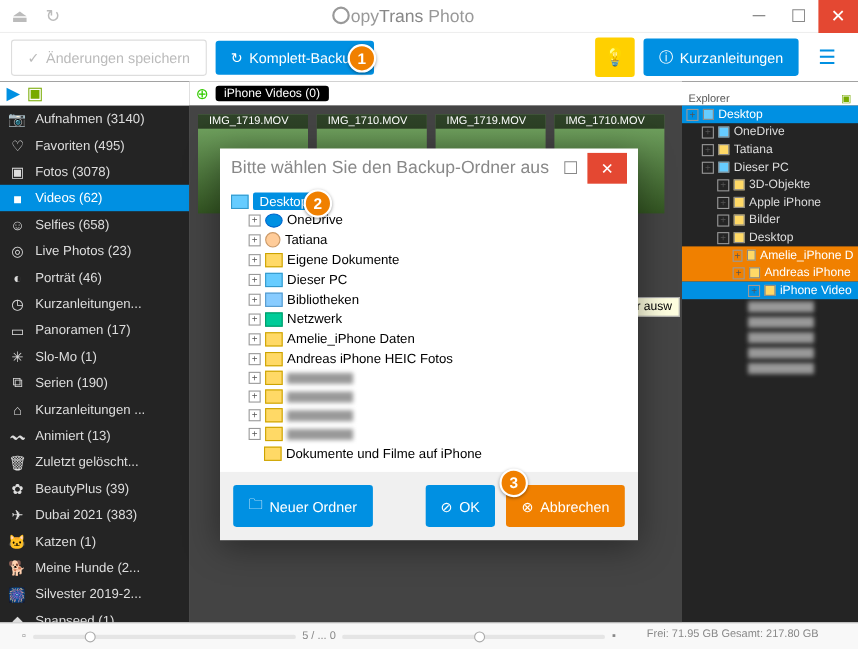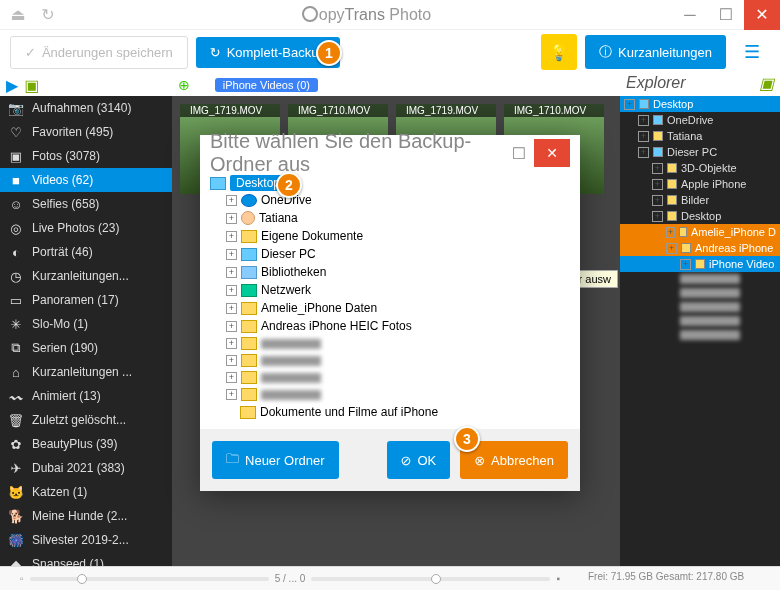--- a/index.html
+++ b/index.html
@@ -23,45 +23,45 @@
 .hamburger{width:36px;height:36px;display:flex;align-items:center;justify-content:center;color:#0090e2;font-size:18px;}
 .main{display:flex;height:492px;}
 .sidebar-left{width:172px;background:#242424;color:#ddd;overflow:hidden;}
 .sl-head{height:22px;background:#fff;display:flex;align-items:center;gap:6px;padding:0 6px;}
 .sl-item{display:flex;align-items:center;gap:8px;padding:4px 8px;font-size:12px;}
 .sl-item.active{background:#0090e2;color:#fff;}
 .sl-icon{width:16px;height:16px;display:flex;align-items:center;justify-content:center;font-size:13px;}
 .center{flex:1;background:#444;position:relative;display:flex;flex-direction:column;}
 .center-header{height:22px;background:#fff;display:flex;align-items:center;padding-left:6px;}
 .plus-ico{color:#3c0;font-size:14px;margin-right:6px;}
-.pill{background:#3b82f6;color:#fff;border-radius:3px;padding:1px 8px;font-size:11px;margin-left:19px;}
+.pill{background:#000000;color:#fff;border-radius:3px;padding:1px 8px;font-size:11px;}
 .thumbs{flex:1;background:#444;padding:8px;display:flex;flex-wrap:wrap;gap:8px;overflow:hidden;}
 .thumb{width:100px;height:90px;background:linear-gradient(#7a6, #352);position:relative;}
 .thumb-label{position:absolute;top:0;left:0;right:0;background:rgba(0,0,0,.6);color:#fff;font-size:10px;padding:1px 10px;}
 .sidebar-right{width:160px;background:#242424;color:#ddd;overflow:hidden;font-size:11px;}
-.sr-head{height:22px;background:#fff;display:flex;align-items:flex-start;justify-content:space-between;padding:0 6px;color:#555;font-size:16px;font-style:italic;}
+.sr-head{height:22px;background:#fff;display:flex;align-items:flex-end;justify-content:space-between;padding:0 6px;color:#555;font-size:10px;}
 .tree-item{display:flex;align-items:center;gap:4px;padding:2px 4px;font-size:11px;white-space:nowrap;}
 .tree-item.hl-or{background:#f08000;color:#fff;}
 .tree-item.hl-bl{background:#0090e2;color:#fff;}
 .sq{width:10px;height:10px;background:#ffd966;border:1px solid #888;}
 .sq.b{background:#6cf;}
 .indent1{padding-left:18px;}
 .indent2{padding-left:32px;}
 .indent3{padding-left:46px;}
 .indent4{padding-left:60px;}
 .blurred{filter:blur(2px);width:60px;height:10px;background:#999;}
 .statusbar{position:absolute;bottom:0;left:0;right:0;height:24px;display:flex;font-size:10px;color:#888;background:#f8f8f8;border-top:1px solid #ddd;}
 .status-seg{padding:4px 8px;}
 .slider{flex:1;display:flex;align-items:center;gap:6px;margin:0 20px;}
 .slider-track{flex:1;height:4px;background:#e5e5e5;border-radius:2px;position:relative;}
 .slider-thumb{width:10px;height:10px;background:#fff;border:1px solid #aaa;border-radius:50%;position:absolute;top:-3px;left:20%;}
 
 .dialog{position:absolute;left:200px;top:135px;width:380px;background:#fff;box-shadow:0 6px 30px rgba(0,0,0,.4);}
 .dlg-head{height:36px;display:flex;align-items:center;padding:0 10px;}
-.dlg-title{flex:1;color:#888;font-size:20px;}
+.dlg-title{flex:1;color:#888;font-size:16px;}
 .dlg-x{width:36px;height:28px;background:#e44832;color:#fff;display:flex;align-items:center;justify-content:center;font-size:14px;}
 .dlg-body{padding:4px 10px 8px;max-height:260px;overflow:hidden;}
 .ft-item{display:flex;align-items:center;gap:4px;font-size:12px;padding:2px 0;}
 .ft-item.sel{background:#0090e2;color:#fff;display:inline-flex;padding:1px 6px;border-radius:2px;}
 .expander{width:11px;height:11px;border:1px solid #999;display:flex;align-items:center;justify-content:center;font-size:9px;line-height:1;color:#555;}
 .fico{width:16px;height:13px;}
 .fico.folder{background:#ffd966;border:1px solid #cca300;}
 .fico.monitor{background:#6cf;border:1px solid #39c;}
 .fico.user{background:#fc9;border-radius:50%;border:1px solid #c96;height:14px;width:14px;}
 .fico.lib{background:#8cf;border:1px solid #59c;}

